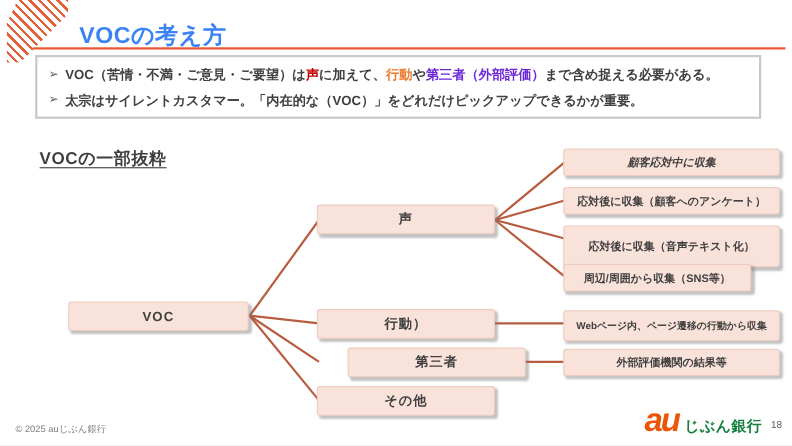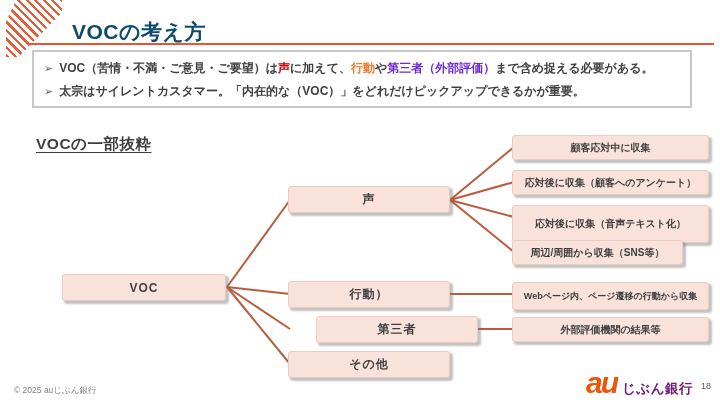--- a/index.html
+++ b/index.html
@@ -9,21 +9,21 @@
     color:#404040;overflow:hidden;margin:0 auto;
   }
   
   .hatch{
     position:absolute;left:6px;top:0;width:56px;height:57px;
     background:repeating-linear-gradient(45deg,#e45f38 0px,#e45f38 2.2px,rgba(0,0,0,0) 2.2px,rgba(0,0,0,0) 6px);
     clip-path:polygon(18% 0,100% 0,100% 22%,22% 100%,0 100%,0 38%);
   }
   .page-title{
     position:absolute;left:67px;top:13px;margin:5px;
-    font-size:21px;font-weight:bold;color:#0c4a6e;letter-spacing:.5px;
+    font-size:21px;font-weight:bold;color:#3b82f6;letter-spacing:.5px;
   }
   .title-rule{
     position:absolute;left:30px;top:43px;width:684px;height:2px;background:#e8552f;
   }
   
   .summary-box{
     position:absolute;left:32px;top:50px;width:636px;height:44px;
     border:2px solid #c8c8c8;background:#fff;padding:5px 10px;
   }
   .bullet-row{display:flex;align-items:flex-start;line-height:23px;font-size:12px;font-weight:bold;color:#404040;}
@@ -44,34 +44,34 @@
     box-shadow:2.5px 2.5px 2px rgba(120,120,120,.45);
     font-weight:bold;color:#404040;box-sizing:border-box;
   }
   .node-l1{font-size:12px;letter-spacing:1px;}
   .node-leaf{font-size:10px;letter-spacing:0;}
   .node-root   {left:62px; top:274px;width:164px;height:27px;font-size:12px;letter-spacing:1px;}
   .node-voice  {left:288px;top:186px;width:162px;height:27px;}
   .node-action {left:288px;top:281px;width:162px;height:27px;}
   .node-third  {left:288px;top:316px;width:162px;height:27px;margin-left:28px;}
   .node-other  {left:288px;top:351px;width:162px;height:27px;}
-  .node-vl1{left:512px;top:135px;width:197px;height:25px;}
+  .node-vl1{left:512px;top:135px;width:197px;height:25px;font-style:italic;}
   .node-vl2{left:512px;top:170px;width:197px;height:25px;}
   .node-vl3{left:512px;top:205px;width:197px;height:38px;}
   .node-vl4{left:512px;top:240px;width:171px;height:25px;text-align:center;}
   .node-al {left:512px;top:282px;width:197px;height:28px;font-size:9px;}
   .node-tl {left:512px;top:317px;width:197px;height:25px;}
   
   .copyright{position:absolute;left:14px;top:385px;font-size:8.5px;color:#7f7f7f;}
   .brand{position:absolute;left:586px;top:368px;display:flex;align-items:baseline;}
   .brand-au{
     font-size:30px;font-weight:bold;font-style:italic;color:#eb5505;
     letter-spacing:-2px;line-height:1;margin-right:5px;
   }
-  .brand-bank{font-size:13.5px;font-weight:bold;color:#701a75;letter-spacing:.5px;}
+  .brand-bank{font-size:13.5px;font-weight:bold;color:#15803d;letter-spacing:.5px;}
   .page-number{position:absolute;left:701px;top:381px;font-size:9px;color:#595959;}
 </style>
 </head>
 <body>
 
 <div class="slide">
 
   <div class="hatch"></div>
   <h1 class="page-title">VOCの考え方</h1>
   <div class="title-rule"></div>

